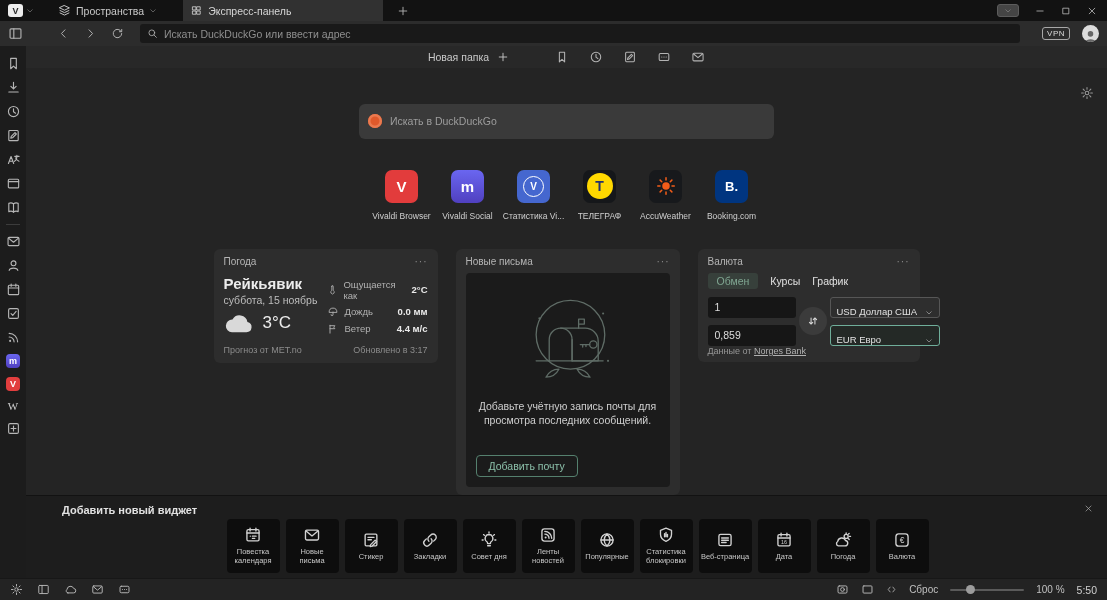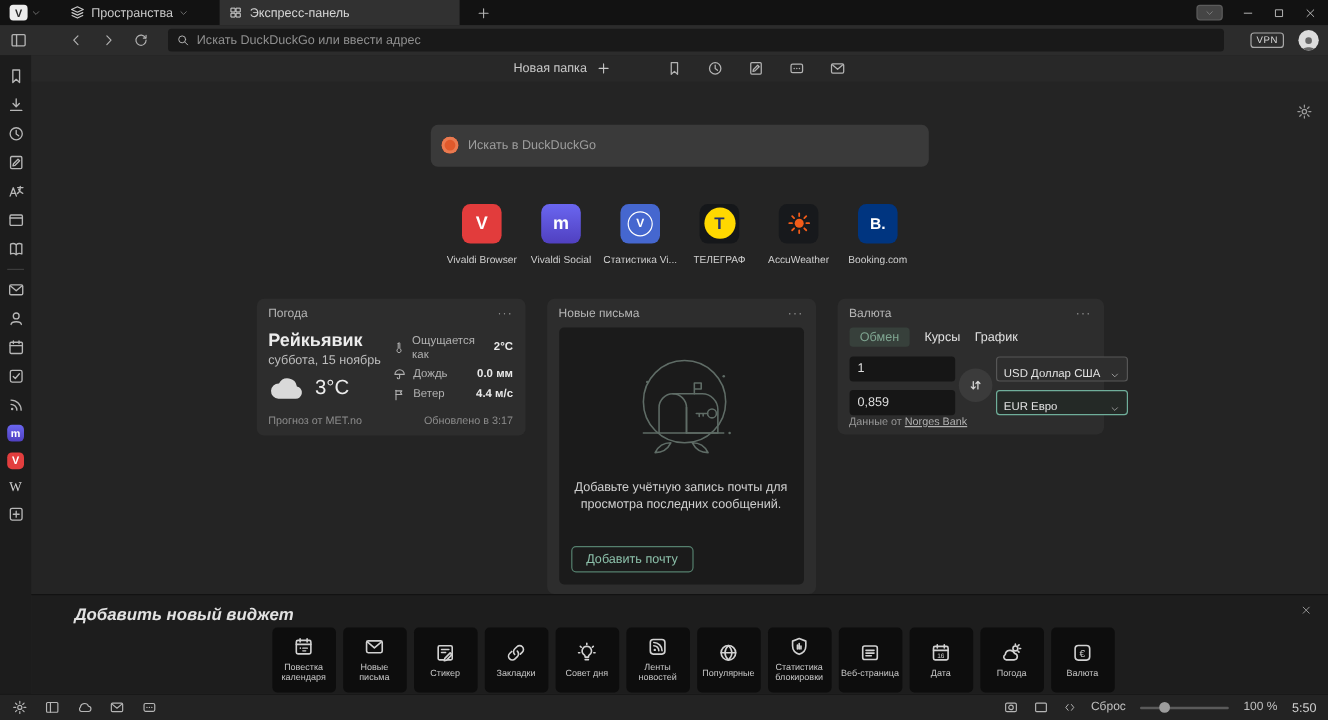--- a/index.html
+++ b/index.html
@@ -119,21 +119,21 @@
     display:flex; align-items:flex-end; padding:0 6px; font-size:9.5px; color:#e2e2e2; cursor:pointer;}
   .cur-select .sel-caret{ margin-left:auto; color:#bdbdbd; width:8px; height:8px;}
   .cur-select.hl{ border-color:#6fae9a; background:#242926;}
   .cur-foot{ margin-top:auto; font-size:9px; color:#969696;}
   .cur-foot a{ color:#b0b0b0; text-decoration:underline; cursor:pointer;}
 
   
   .aw-panel{ margin-top:auto; width:100%; height:90px; background:#1d1d1d; border-top:1px solid #121212;
     padding:8px 14px 0 36px;}
   .aw-head{ display:flex; align-items:flex-start; justify-content:space-between;}
-  .aw-title{ font-size:14px; font-weight:bold; color:#e2e2e2;font-style:italic;}
+  .aw-title{ font-size:11px; font-weight:bold; color:#e2e2e2;}
   .aw-close{ color:#b0b0b0; width:9px; height:9px; cursor:pointer;}
   .aw-tiles{ display:flex; justify-content:center; gap:6px; margin-top:3px;}
   .aw-tile{ width:53px; height:54px; background:#0d0d0d; border-radius:4px; display:flex; flex-direction:column;
     align-items:center; justify-content:center; gap:3px; cursor:pointer;}
   .aw-tile .lbl{ font-size:7.5px; line-height:1.2; color:#c8c8c8; text-align:center; width:50px;}
   .aw-tile [data-icon]{ color:#d2d2d2;}
 
   
   .status-bar{ height:22px; background:#232323; border-top:1px solid #171717; display:flex; align-items:center;
     padding:0 10px;}

